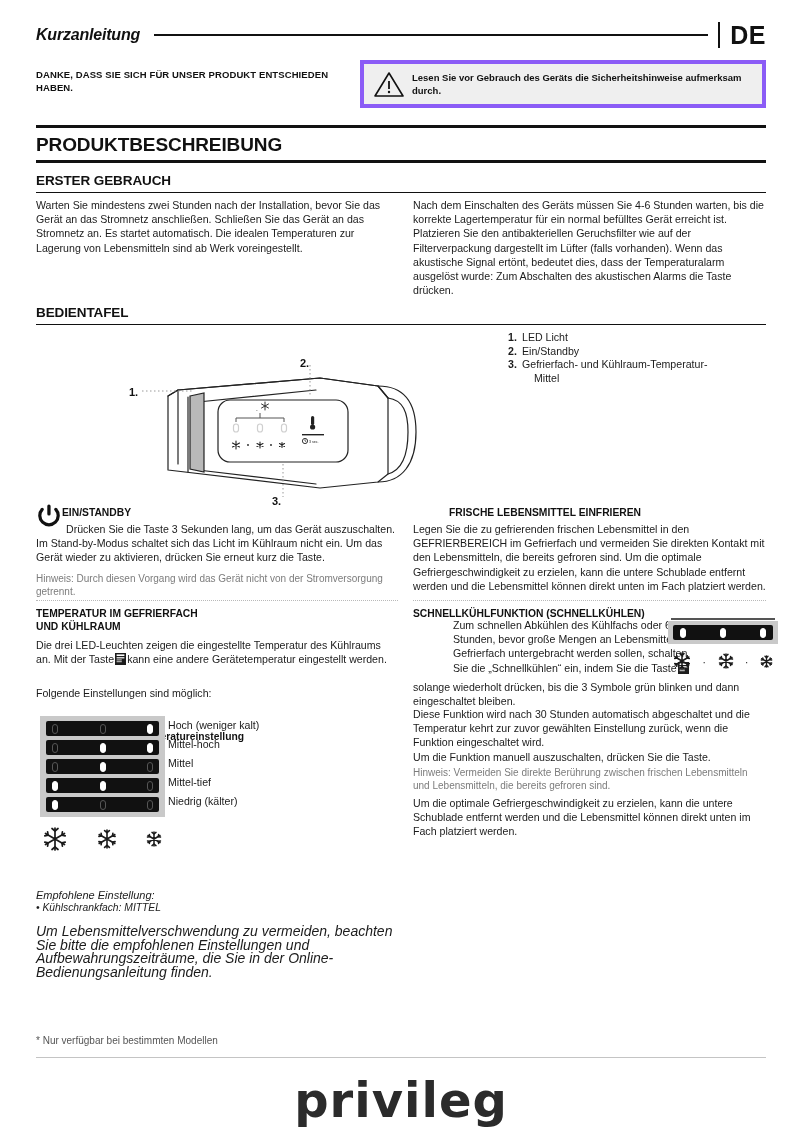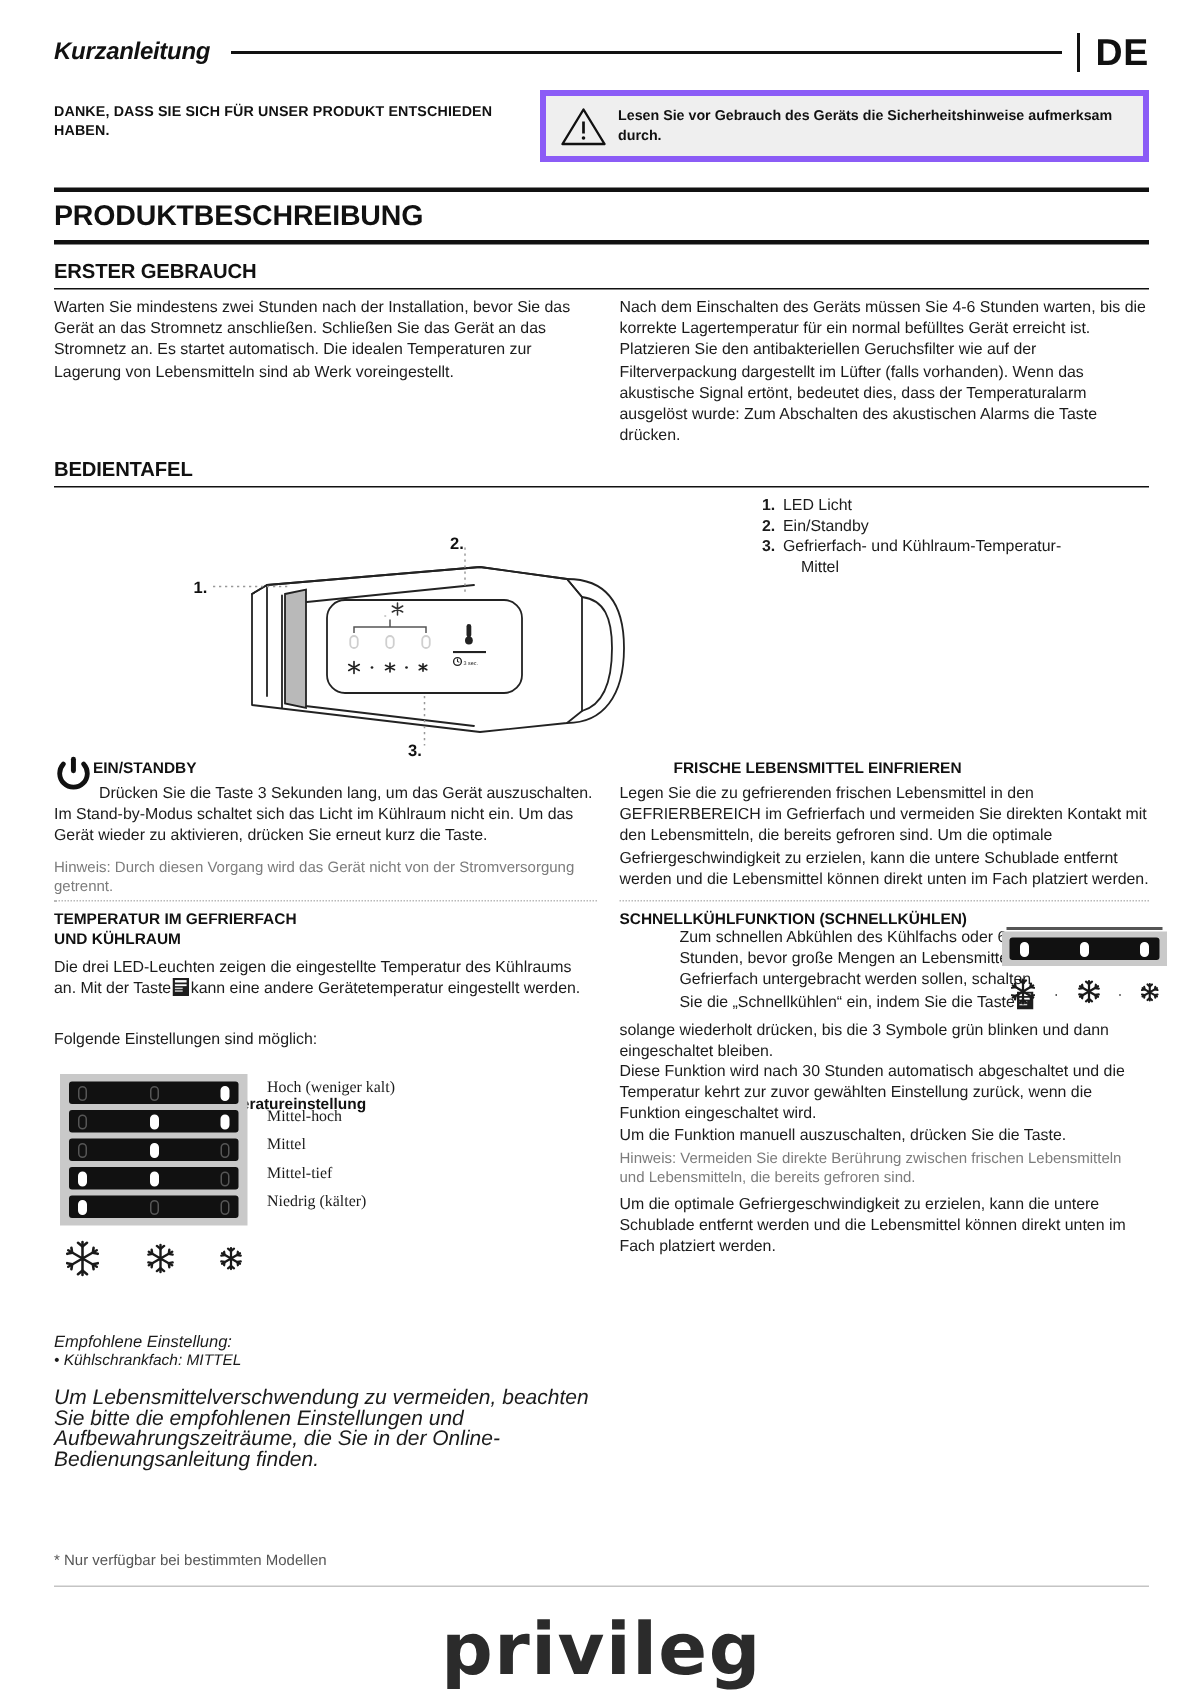--- a/index.html
+++ b/index.html
@@ -216,23 +216,22 @@
     width: 6px;
     height: 10px;
     border-radius: 3px;
     box-sizing: border-box;
   }
   .led.on { background: #ffffff; border: 1px solid #ffffff; }
   .led.off { background: transparent; border: 1px solid #565656; }
 
   .ledlabels {
     position: absolute;
-    left: 178px; top: 716px;
+    left: 168px; top: 716px;
     width: 200px;
-    font-family: Liberation Serif, serif;
   }
   .ledlabel {
     height: 19px;
     font-size: 10.6px;
     line-height: 19px;
     color: #1b1b1b;
   }
 
   .flakes-row {
     position: absolute;

